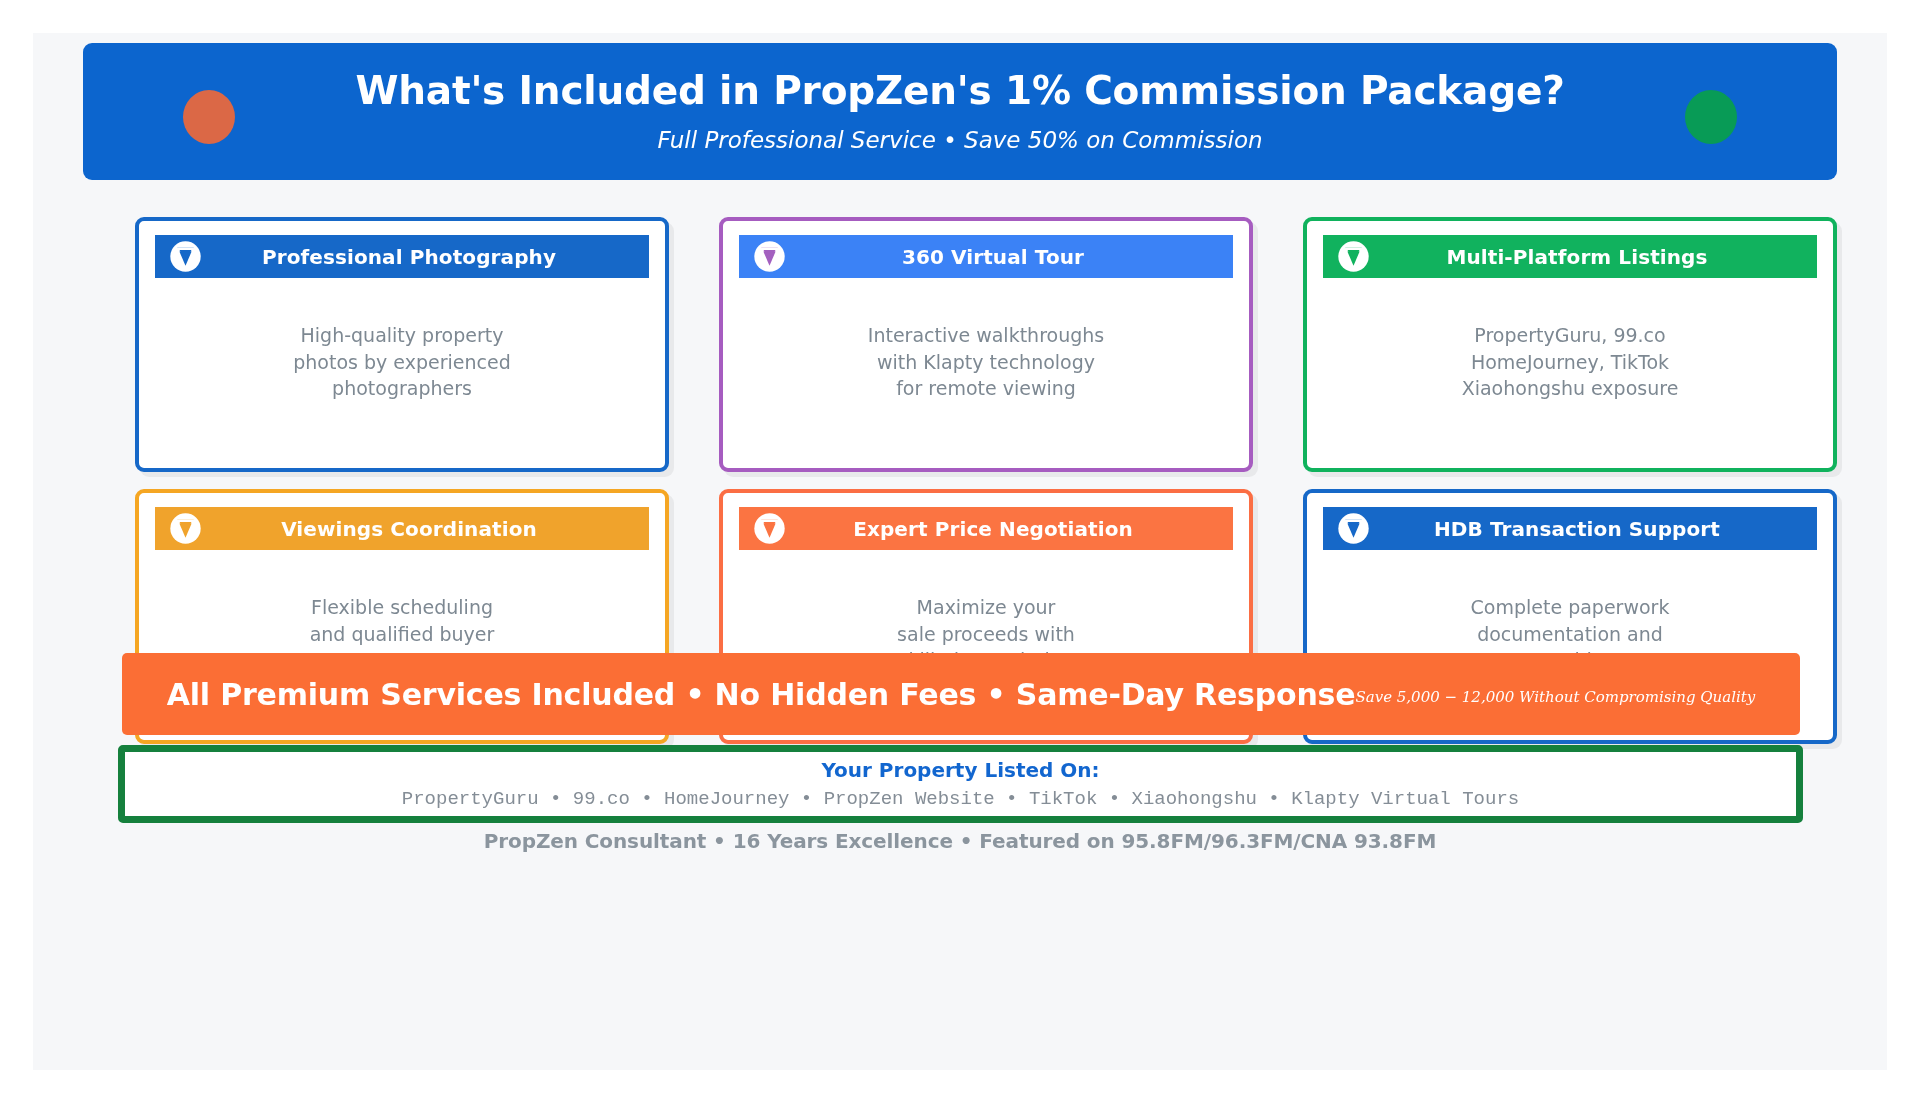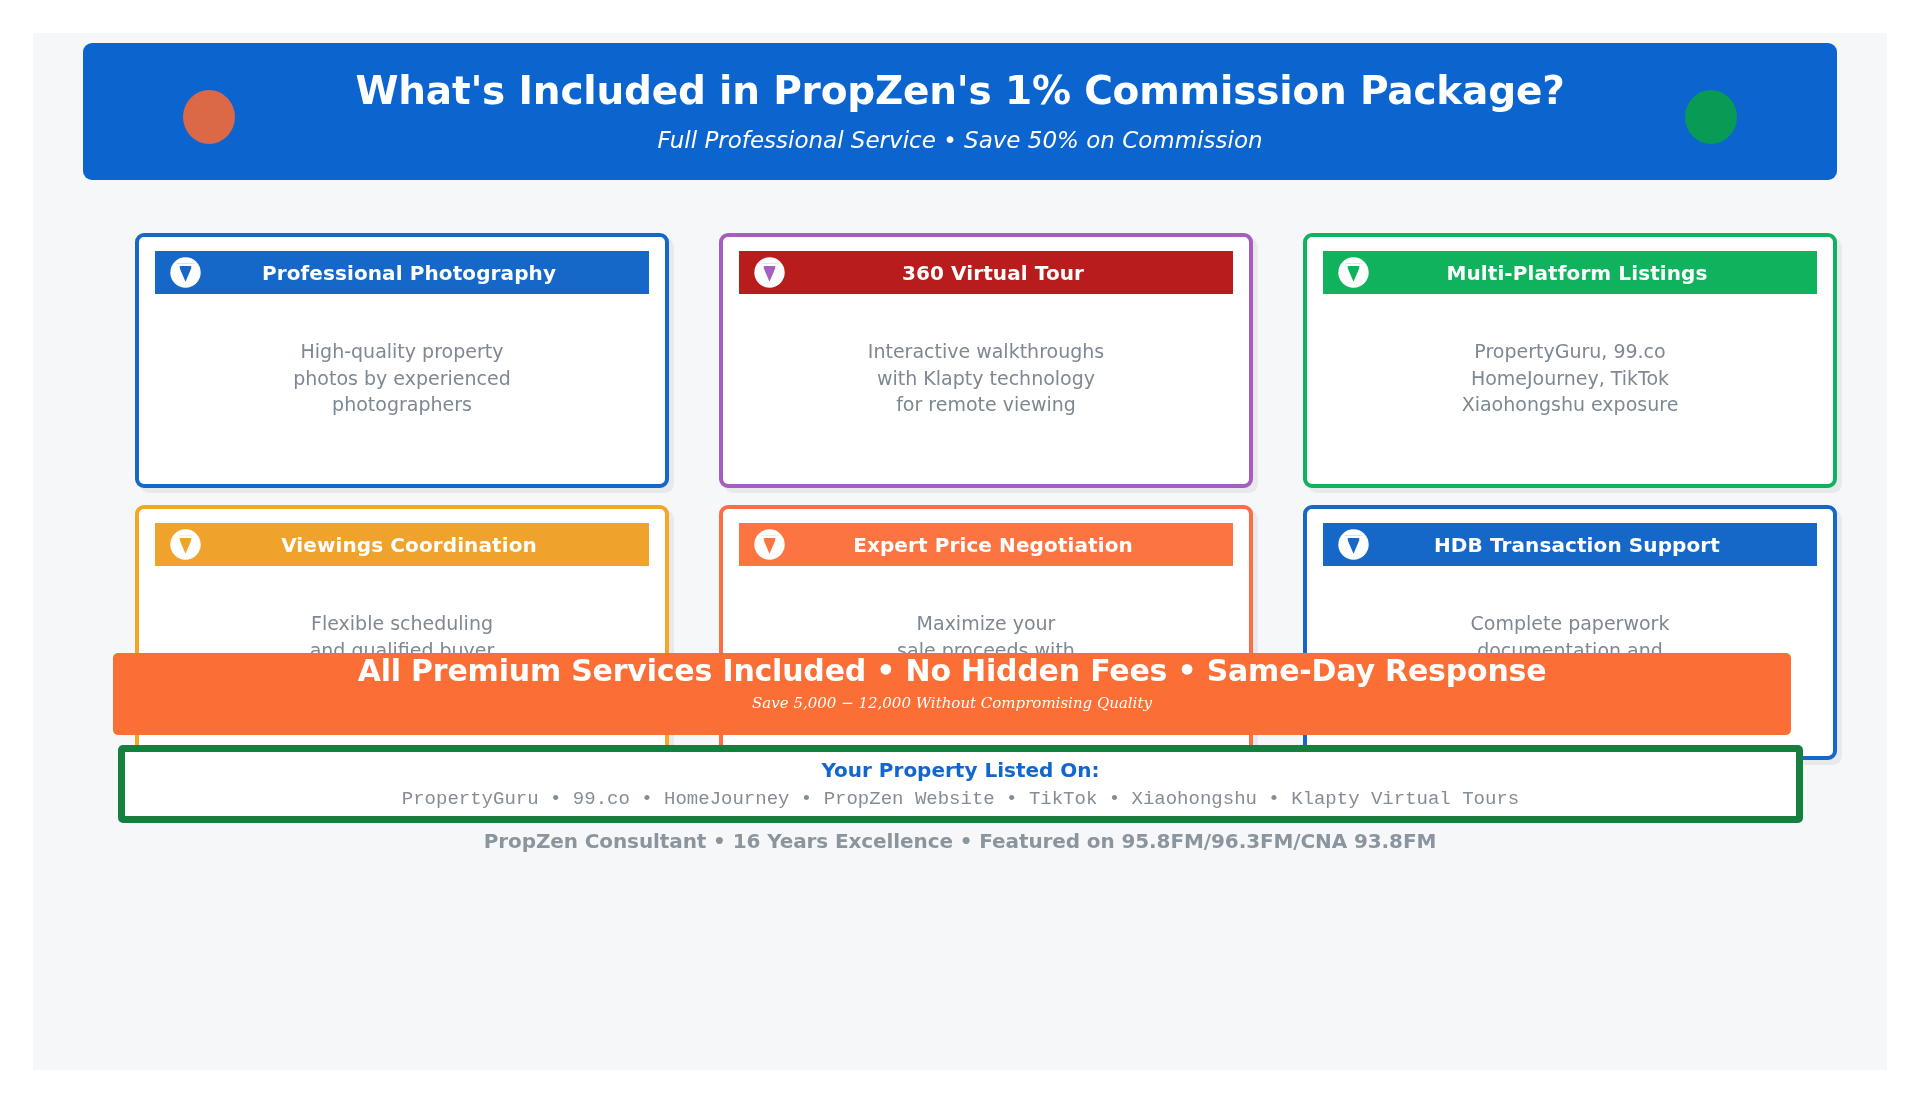--- a/index.html
+++ b/index.html
@@ -57,21 +57,21 @@
     position: absolute;
     border-radius: 50%;
   }
   .header-dot.left  { left: 100px;  top: 47px; width: 52px; height: 54px; background: #db6846; }
   .header-dot.right { right: 100px; top: 47px; width: 52px; height: 54px; background: #089b56; }
 
   
   .cards-grid {
     position: absolute;
     left: 102px;
-    top: 200px;
+    top: 184px;
     width: 1700px;
     display: grid;
     grid-template-columns: repeat(3, 534px);
     grid-template-rows: 255px 255px;
     column-gap: 50px;
     row-gap: 17px;
   }
 
   .card {
     position: relative;
@@ -123,29 +123,30 @@
     font-size: 19px;
     line-height: 1.42;
     white-space: pre-line;
     padding-bottom: 22px;
     font-family: "DejaVu Sans", "Liberation Sans", sans-serif;
   }
 
   
   .promo-banner {
     position: absolute;
-    left: 80px;
+    left: 89px;
     top: 620px;
     width: 1678px;
     height: 82px;
     background: #fb6e35;
     border-radius: 5px;
     display: flex;
-    flex-direction: column;
-    align-items: center;
+    flex-direction: row;
+    align-items: center;
+    justify-content: center;
   }
   .promo-main {
     font-size: 30px;
     font-weight: bold;
     color: #ffffff;
     text-align: center;
     letter-spacing: -0.2px;
     font-family: "DejaVu Sans", "Liberation Sans", sans-serif;
   }
   .promo-sub {
@@ -226,21 +227,21 @@
           </span>
           <div class="card-title">Professional Photography</div>
         </div>
         <div class="card-body">
           <div class="card-desc">High-quality property
 photos by experienced
 photographers</div>
         </div>
       </div>
       <div class="card" style="border-color: rgb(166, 92, 192);">
-        <div class="card-header" style="background: #b91c1c;">
+        <div class="card-header" style="background: #3b82f6;">
           <span style="display: block; width: 33px; height: 33px;">
             <svg class="badge-icon" viewBox="0 0 100 100">
               <circle cx="50" cy="50" r="46" fill="#ffffff"></circle>
               <path d="M26 22 L50 78 L74 22 Z" fill="#a360bf"></path>
               <rect x="26" y="22" width="48" height="13" fill="#ffffff"></rect>
               <path d="M32 30 L50 72 L68 30 Z" fill="#a360bf"></path>
             </svg>
           </span>
           <div class="card-title">360 Virtual Tour</div>
         </div>

